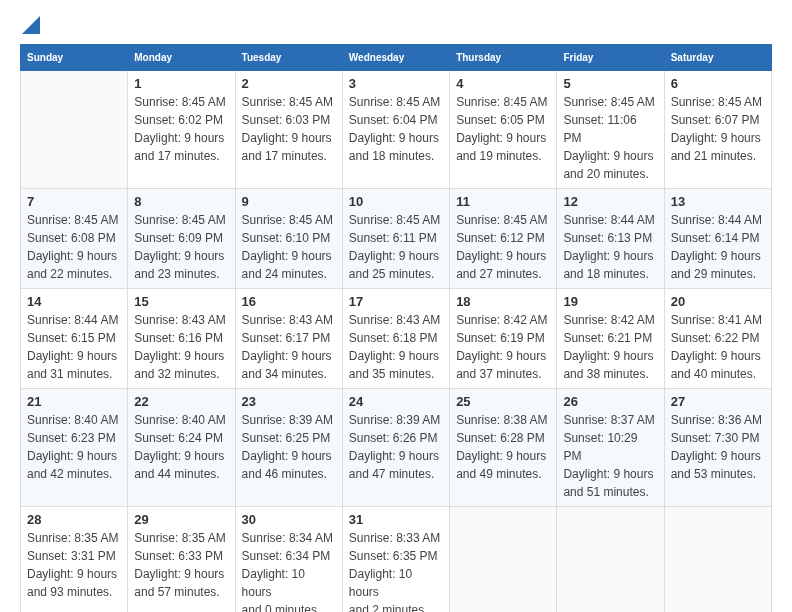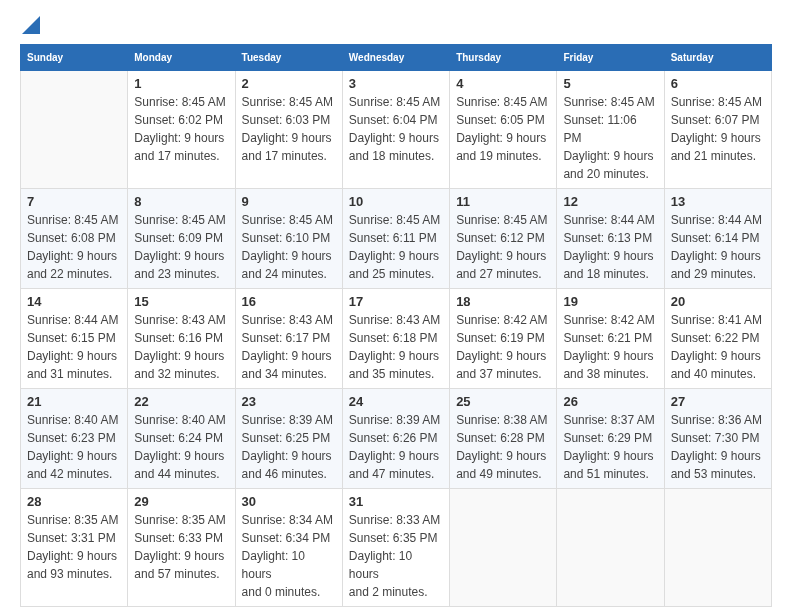--- a/index.html
+++ b/index.html
@@ -354,21 +354,21 @@
             <div>Sunrise: 8:38 AM</div>
             <div>Sunset: 6:28 PM</div>
             <div>Daylight: 9 hours</div>
             <div>and 49 minutes.</div>
           </div>
         </td>
         <td>
           <span class="day-num">26</span>
           <div class="day-info">
             <div>Sunrise: 8:37 AM</div>
-            <div>Sunset: 6:29 PM</div>
+            <div>Sunset: 10:29 PM</div>
             <div>Daylight: 9 hours</div>
             <div>and 51 minutes.</div>
           </div>
         </td>
         <td>
           <span class="day-num">27</span>
           <div class="day-info">
             <div>Sunrise: 8:36 AM</div>
             <div>Sunset: 7:30 PM</div>
             <div>Daylight: 9 hours</div>

